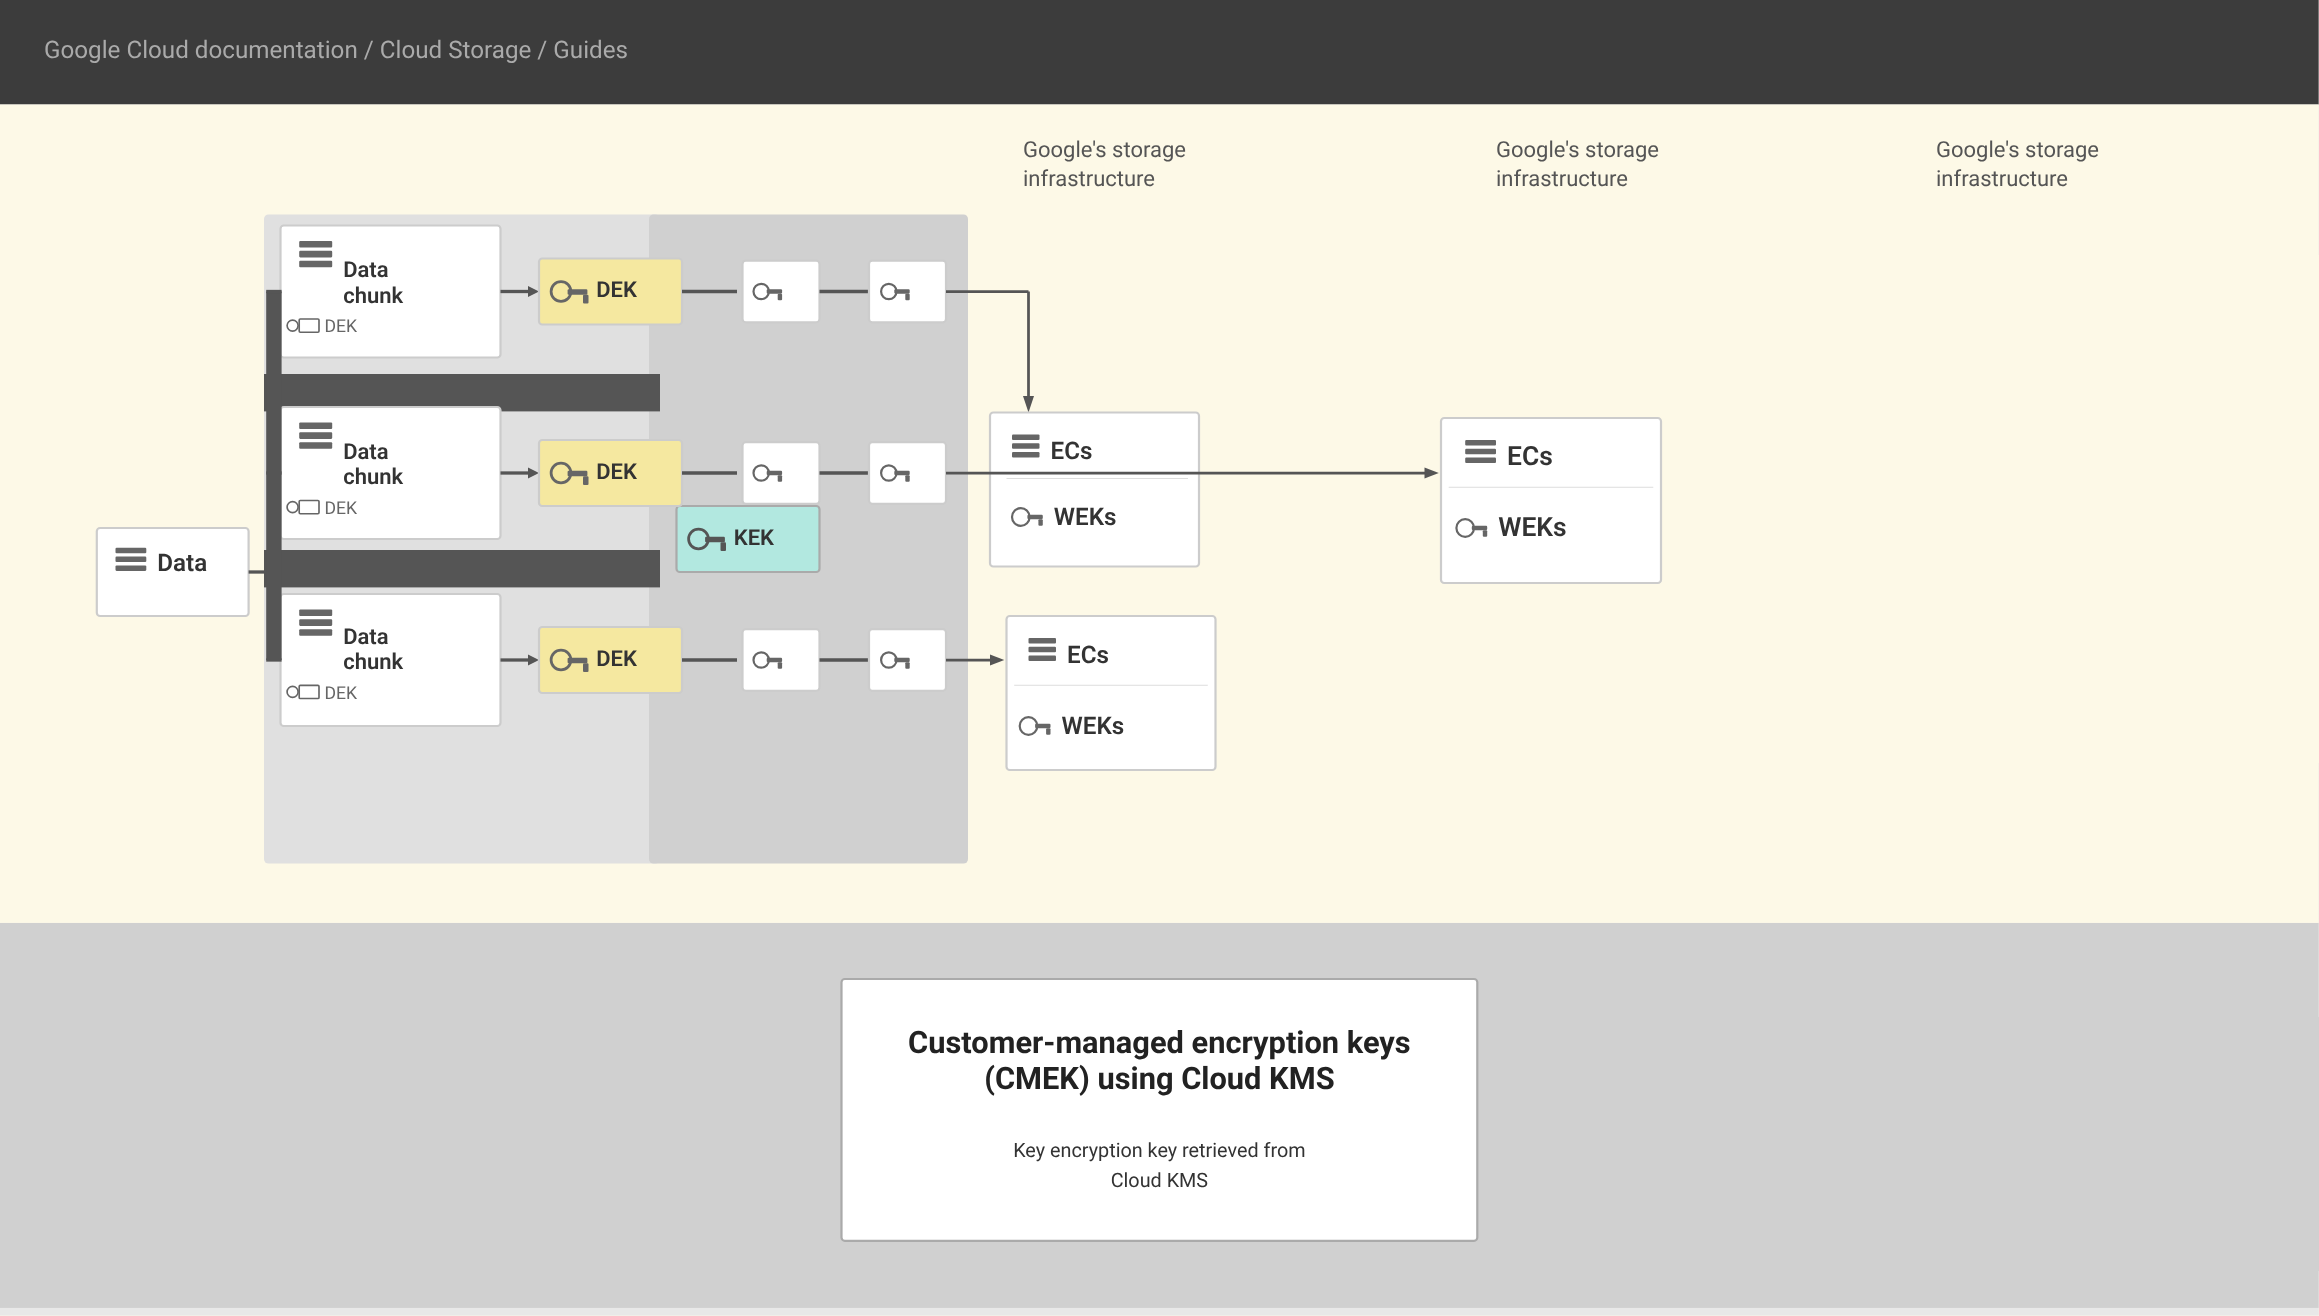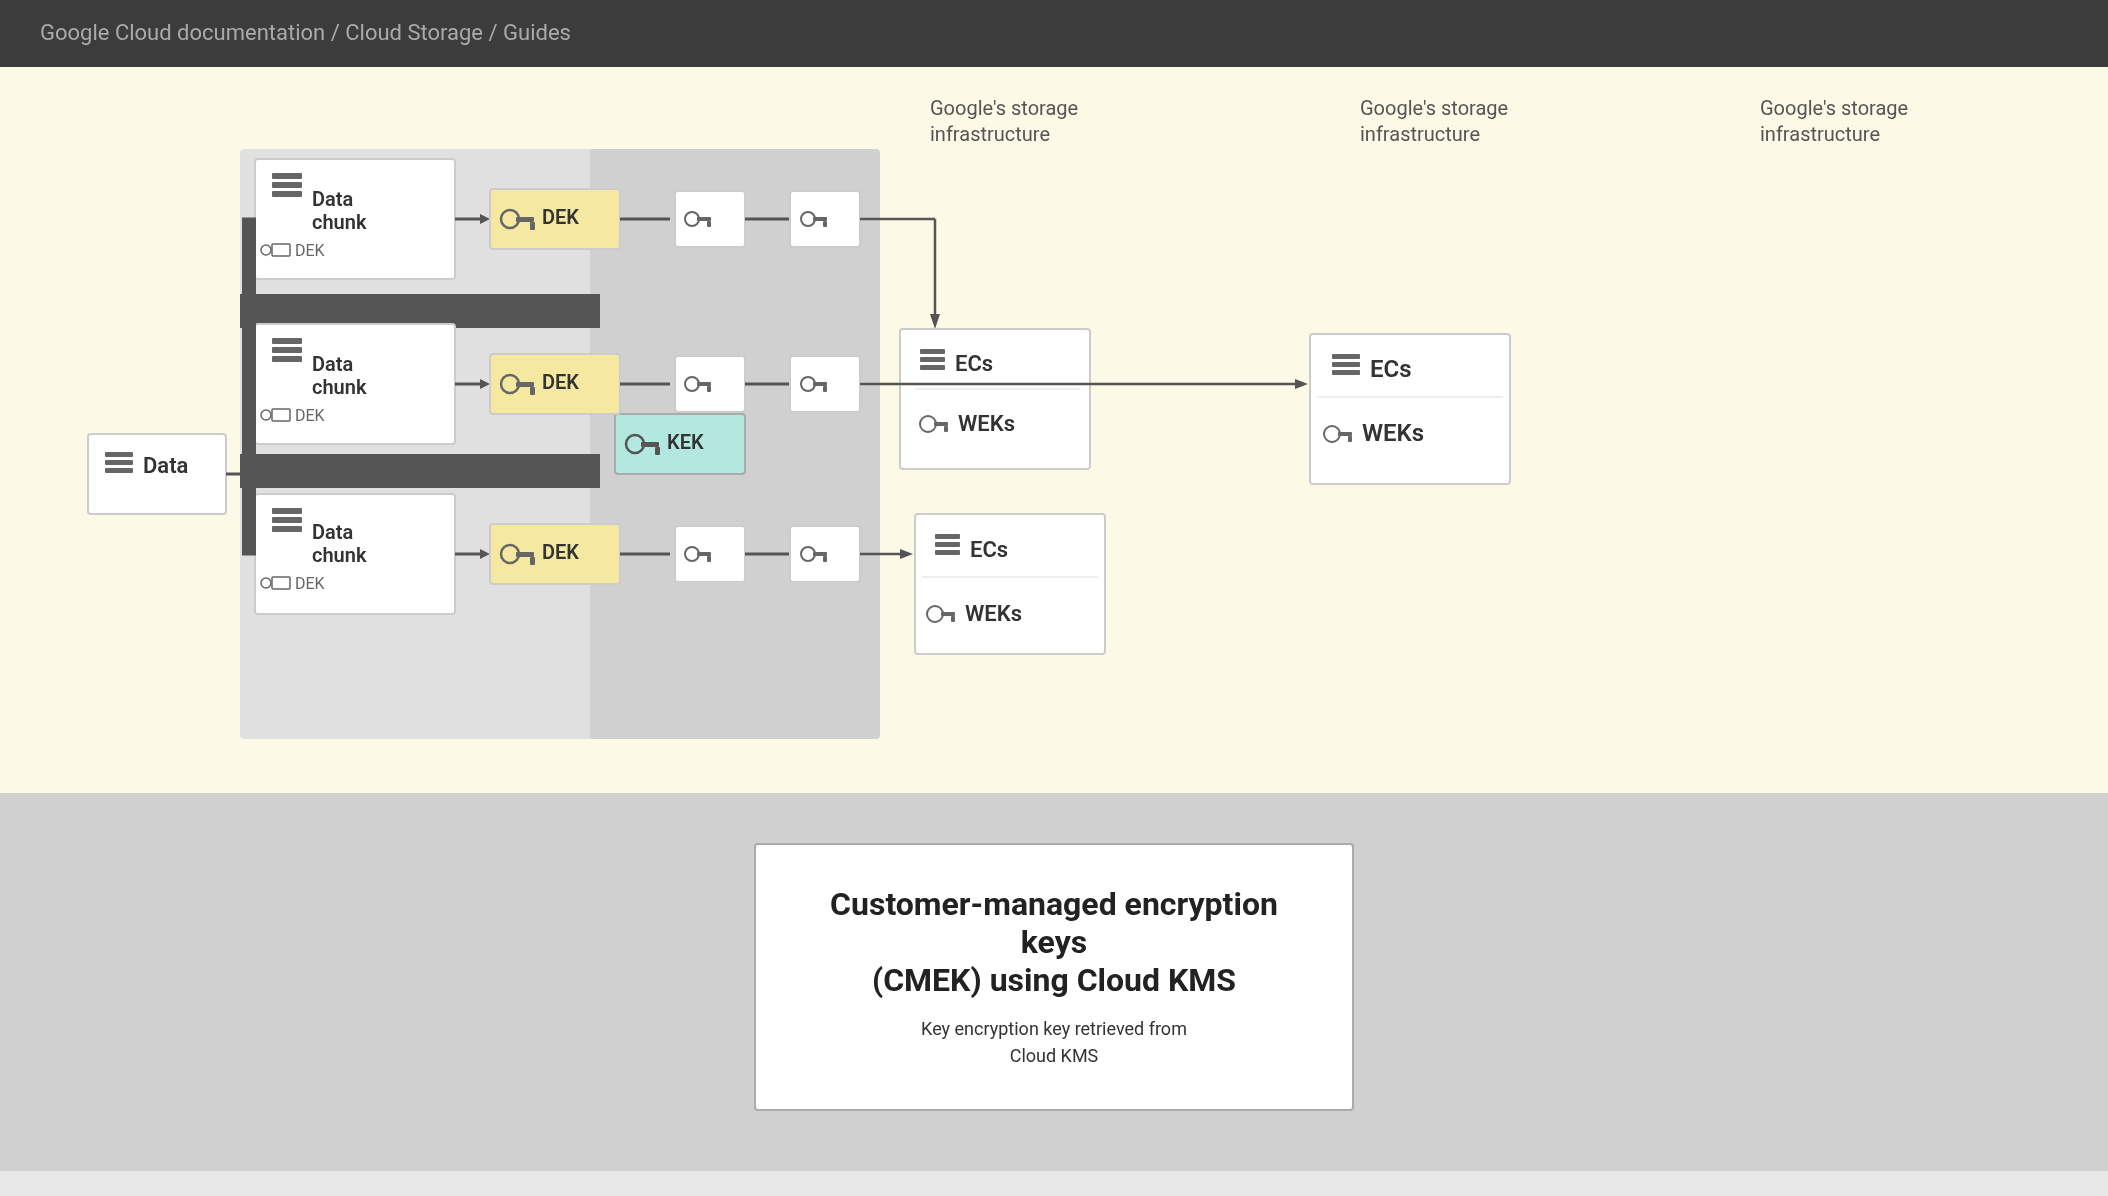--- a/index.html
+++ b/index.html
@@ -7,37 +7,37 @@
       font-family: 'Roboto', Arial, sans-serif;
       background: #e8e8e8;
       width: 2108px;
       min-height: 1196px;
       overflow-x: hidden;
     }
 
     
     .top-bar {
       background: #3c3c3c;
-      height: 67px;
+      height: 95px;
       width: 100%;
       display: flex;
       align-items: center;
       padding: 0 40px;
     }
     .top-bar-text {
       color: #aaa;
       font-size: 22px;
       line-height: 1.4;
     }
 
     
     .main-area {
       background: #fdf9e7;
       width: 100%;
-      padding: 22px 60px 30px 60px;
+      padding: 40px 60px 30px 60px;
       position: relative;
       min-height: 680px;
     }
     .infra-label {
       font-size: 20px;
       color: #555;
       line-height: 1.3;
       width: 280px;
     }
     .infra-label:nth-child(2) { margin-left: 130px; }
@@ -54,24 +54,24 @@
 
     .legend-box {
       background: white;
       border: 2px solid #aaa;
       border-radius: 4px;
       padding: 40px 60px;
       max-width: 600px;
       text-align: center;
     }
     .legend-title {
-      font-size: 32px;
+      font-size: 28px;
       font-weight: 700;
       color: #222;
-      margin-bottom: 16px;
+      margin-bottom: 36px;
     }
     .legend-desc {
       font-size: 18px;
       color: #333;
       line-height: 1.5;
     }
   </style>
 </head>
 <body>
 

